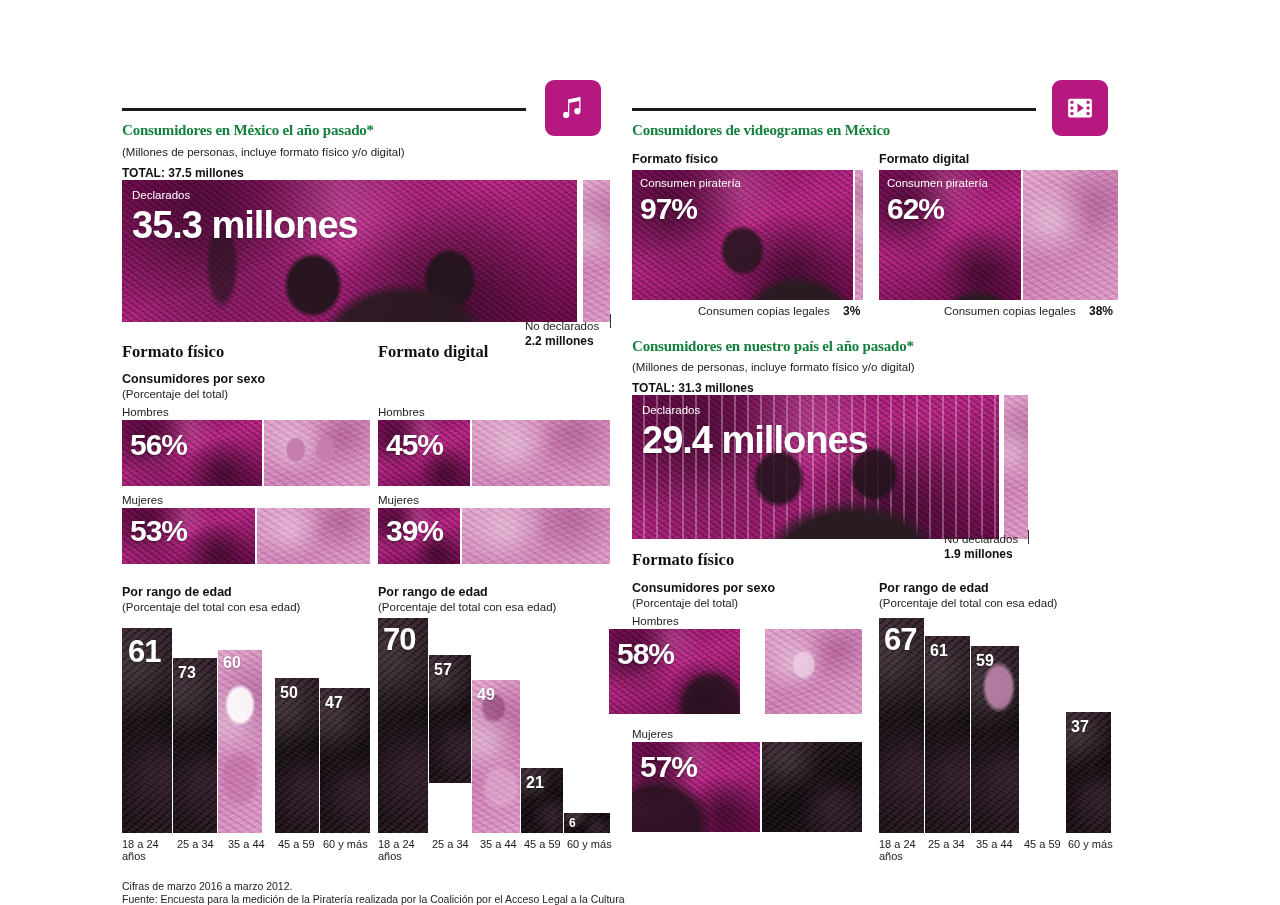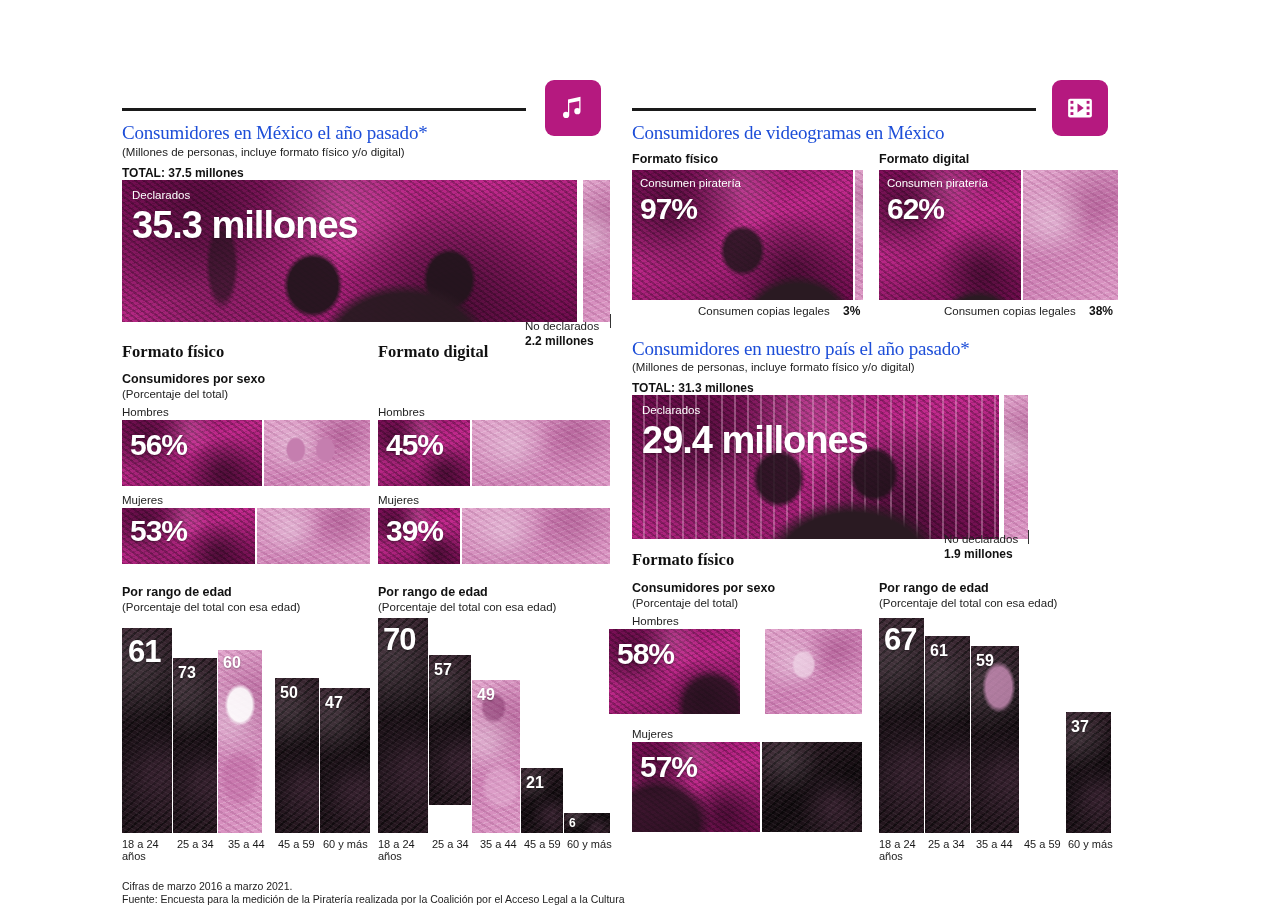--- a/index.html
+++ b/index.html
@@ -24,23 +24,23 @@
   .abs { position: absolute; }
 
   
   .rule {
     position: absolute;
     height: 3px;
     background: #1a1a1a;
   }
   .sec-title {
     font-family: "Liberation Serif", serif;
-    font-weight: normal;
-    font-size: 19px;
-    color: #1d4ed8;
+    font-weight: bold;
+    font-size: 15px;
+    color: #15803d;
     letter-spacing: -0.2px;
     white-space: nowrap;
   }
   .sub-note {
     font-family: "Liberation Sans", sans-serif;
     font-size: 11.5px;
     color: #222;
     white-space: nowrap;
   }
   .total-line {
@@ -283,21 +283,21 @@
   <div class="axis-label abs" style="left:278px; top:838px;">45 a 59</div>
   <div class="axis-label abs" style="left:323px; top:838px;">60 y más</div>
 
   <div class="blk-title abs" style="left:378px; top:585px;">Por rango de edad</div>
   <div class="sub-note abs" style="left:378px; top:601px;">(Porcentaje del total con esa edad)</div>
 
   <div class="bar" style="left:378px; top:618px; width:50px; height:215px;">
     <div class="tex tex-dark"></div>
     <div class="bar-val age-num-big" style="left:5px; top:6px;">70</div>
   </div>
-  <div class="bar" style="left:429px; top:655px; width:42px; height:150px;">
+  <div class="bar" style="left:429px; top:655px; width:42px; height:128px;">
     <div class="tex tex-dark"></div>
     <div class="bar-val age-num" style="left:5px; top:7px;">57</div>
   </div>
   <div class="bar" style="left:472px; top:680px; width:48px; height:153px;">
     <div class="tex tex-pink"></div>
     <div class="tex" style="background-image: radial-gradient(ellipse 18px 22px at 45% 18%, rgba(120,40,95,0.45) 0 55%, rgba(0,0,0,0) 72%), radial-gradient(ellipse 26px 30px at 60% 70%, rgba(235,190,220,0.4) 0 55%, rgba(0,0,0,0) 75%);"></div>
     <div class="bar-val age-num" style="left:5px; top:7px;">49</div>
   </div>
   <div class="bar" style="left:521px; top:768px; width:42px; height:65px;">
     <div class="tex tex-dark"></div>
@@ -424,16 +424,16 @@
   </div>
   <div class="axis-label abs" style="left:879px; top:838px;">
     <span>18 a 24</span><br>
     <span>años</span>
   </div>
   <div class="axis-label abs" style="left:928px; top:838px;">25 a 34</div>
   <div class="axis-label abs" style="left:976px; top:838px;">35 a 44</div>
   <div class="axis-label abs" style="left:1024px; top:838px;">45 a 59</div>
   <div class="axis-label abs" style="left:1068px; top:838px;">60 y más</div>
 
-  <div class="footer abs" style="left:122px; top:880px;">Cifras de marzo 2016 a marzo 2021.</div>
+  <div class="footer abs" style="left:122px; top:880px;">Cifras de marzo 2016 a marzo 2012.</div>
   <div class="footer abs" style="left:122px; top:893px;">Fuente: Encuesta para la medición de la Piratería realizada por la Coalición por el Acceso Legal a la Cultura</div>
 
 </div>
 
 </body></html>

